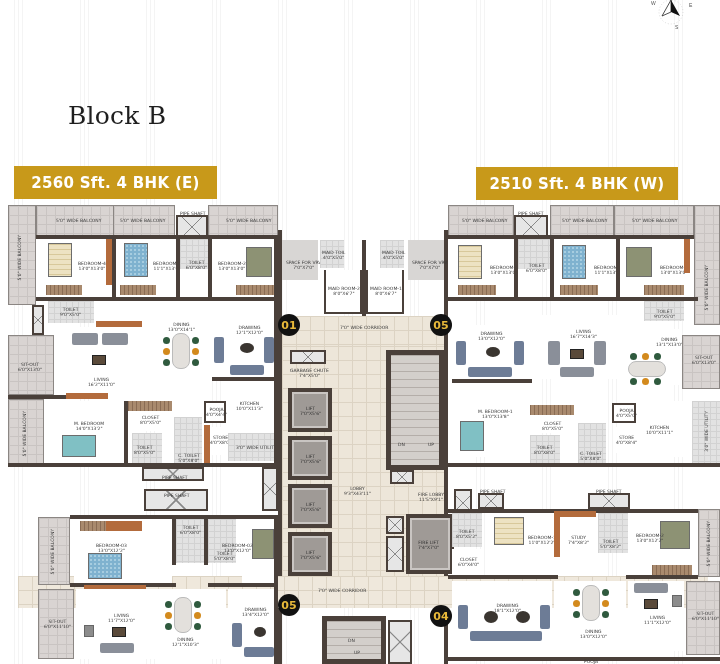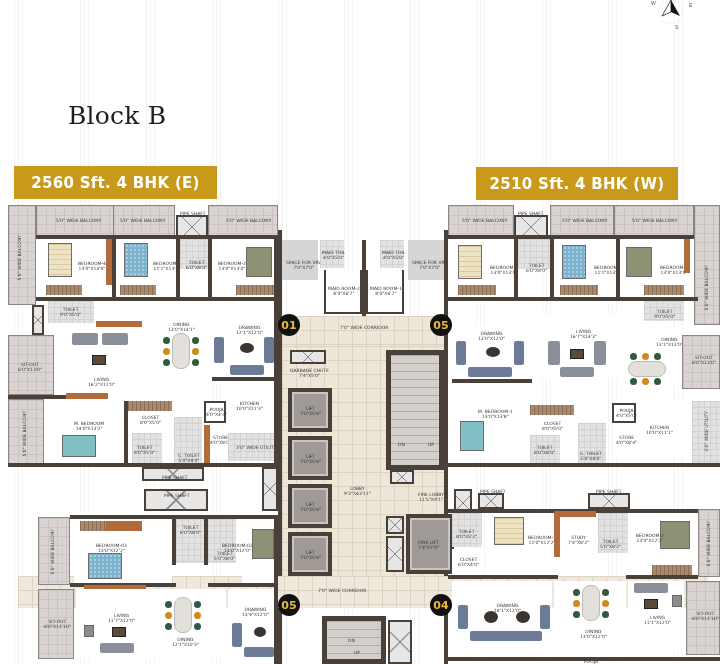--- a/index.html
+++ b/index.html
@@ -436,14 +436,14 @@
     <div class="rlabel" style="left:196px;top:148px;"><span>LIVING</span><br><span>11'1"X12'0"</span></div>
     <div class="balcony" style="left:238px;top:114px;width:34px;height:74px;"></div>
     <div class="rlabel" style="left:244px;top:144px;"><span>SIT-OUT</span><br><span>6'0"X11'10"</span></div>
     <div class="wall" style="left:0;top:190px;width:272px;height:4px;"></div>
     <div class="rlabel" style="left:136px;top:192px;">POOJA</div>
   </div>
 
   <div class="badge" style="left:270px;top:109px;">01</div>
   <div class="badge" style="left:422px;top:109px;">05</div>
   <div class="badge" style="left:270px;top:389px;">05</div>
-  <div class="badge" style="left:422px;top:389px;">04</div>
+  <div class="badge" style="left:422px;top:400px;">04</div>
 </div>
 
 </body></html>

